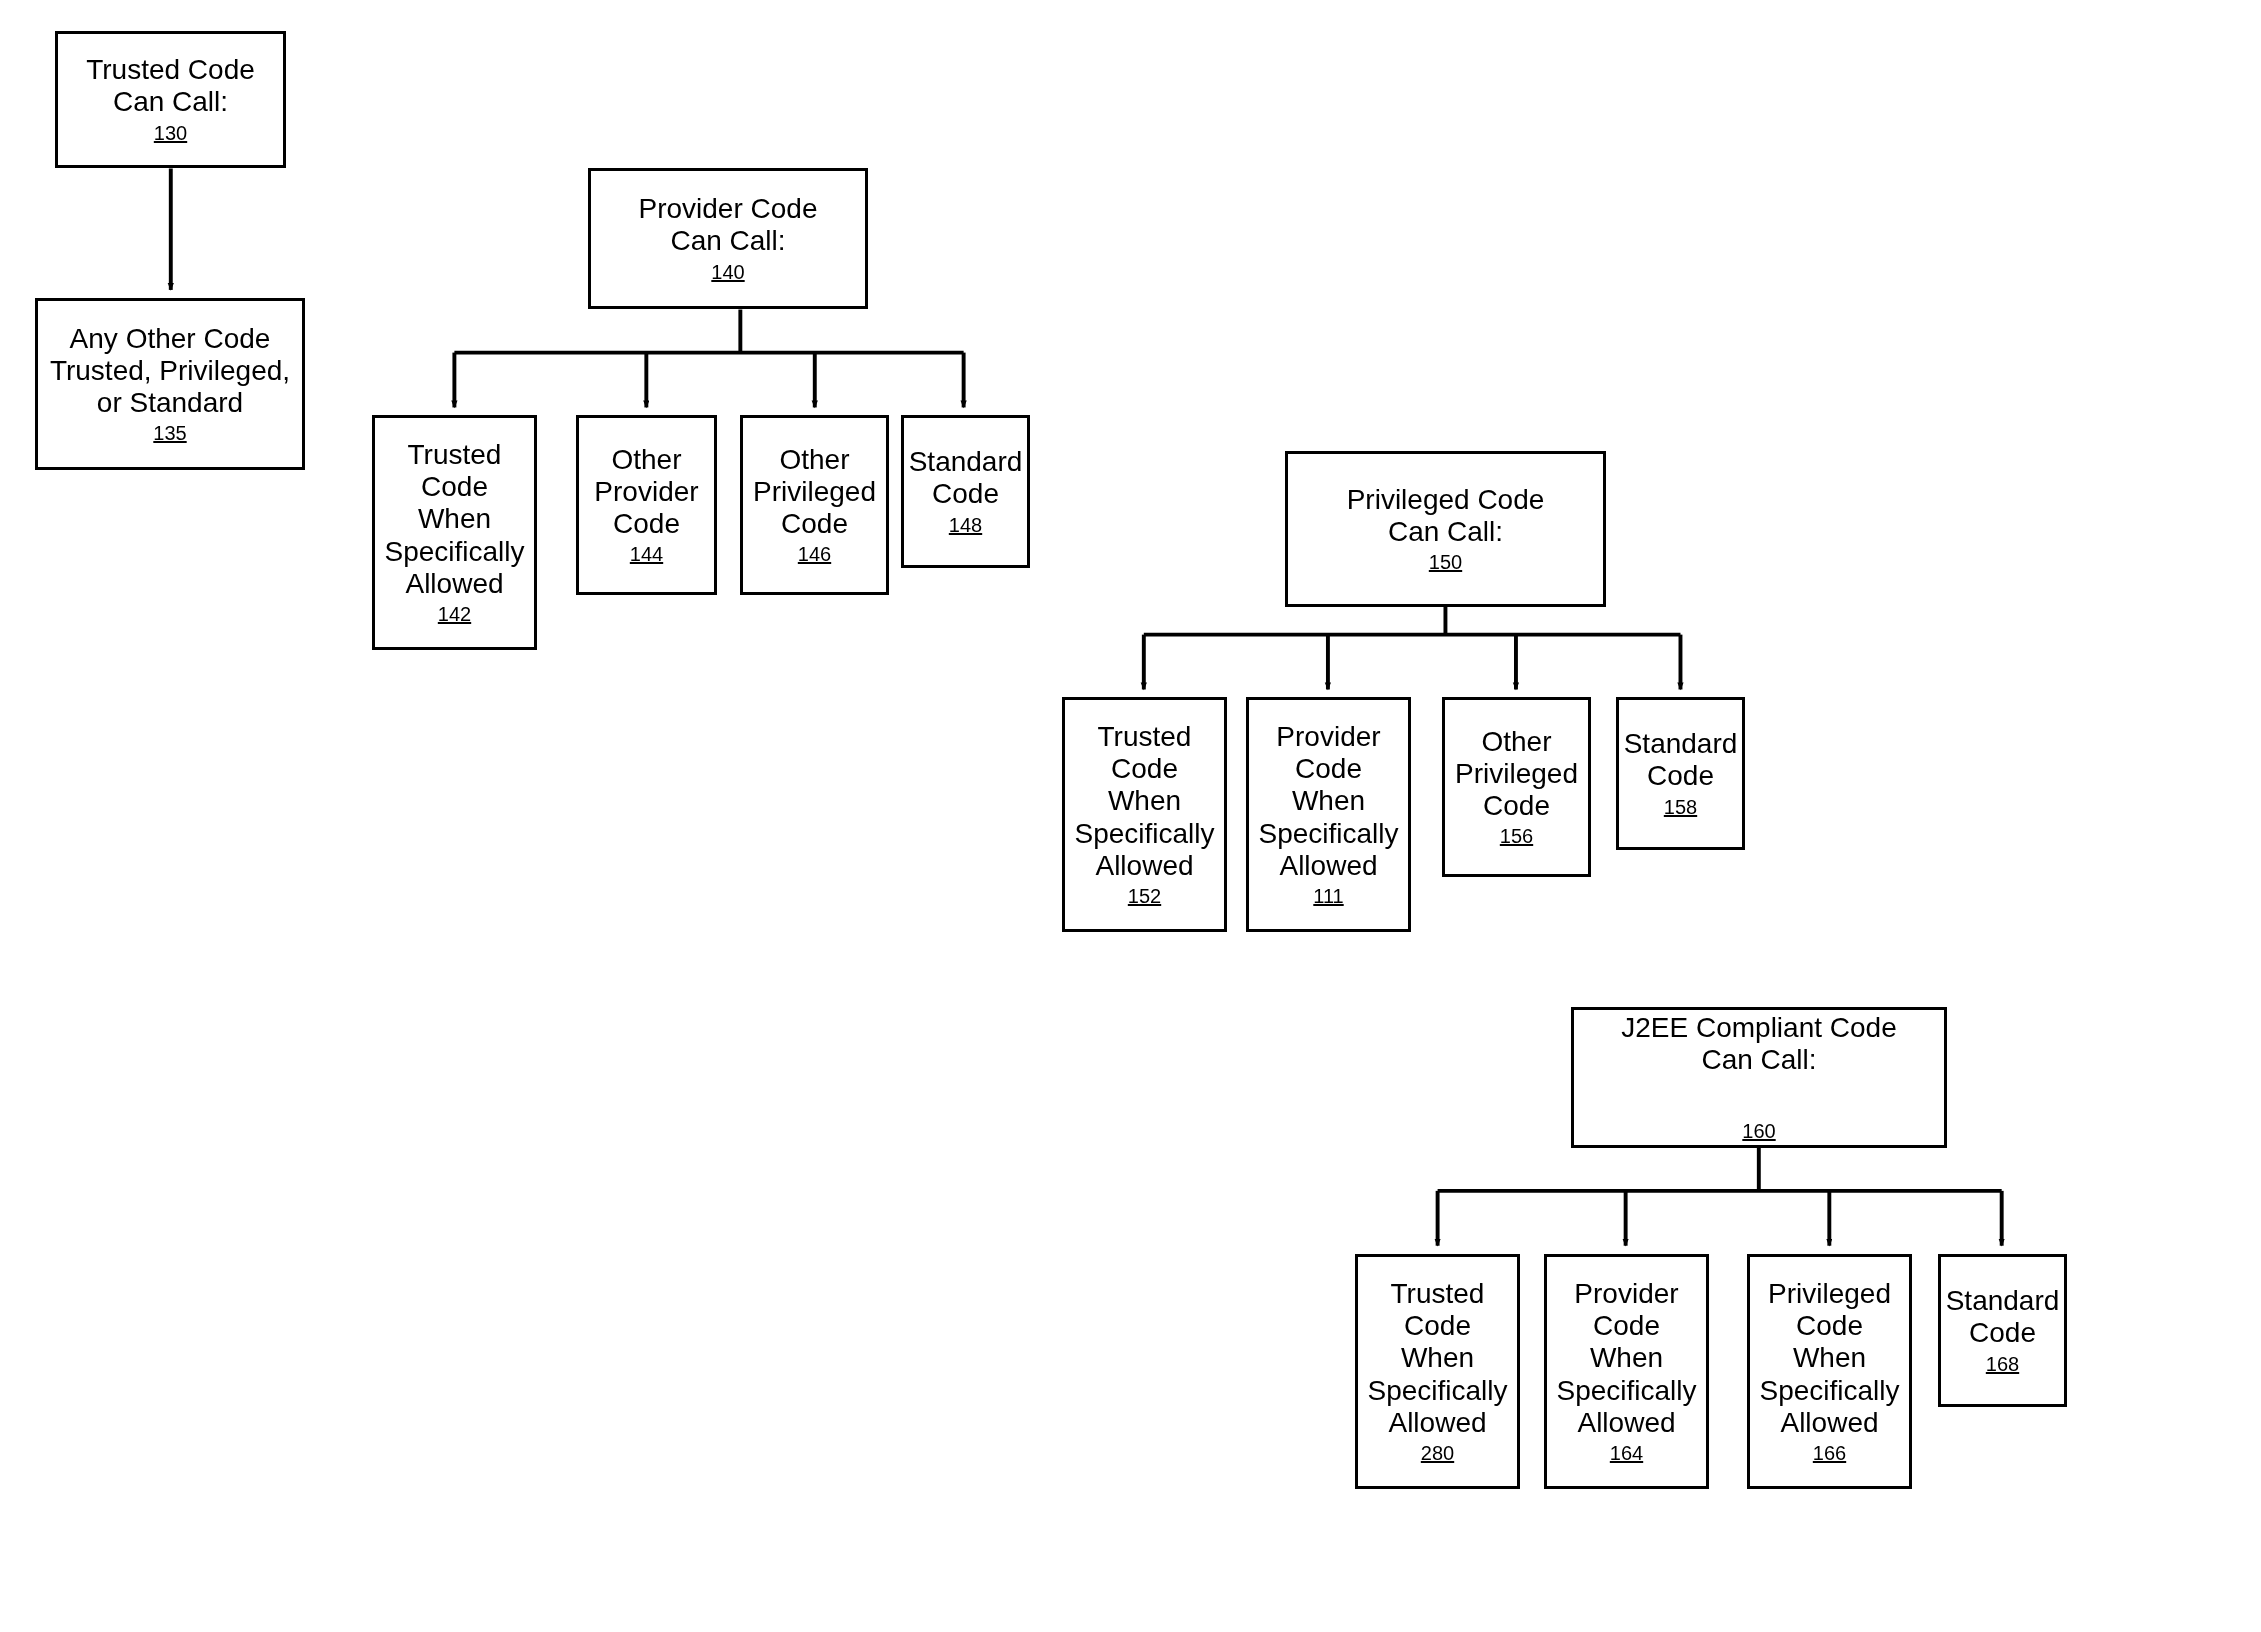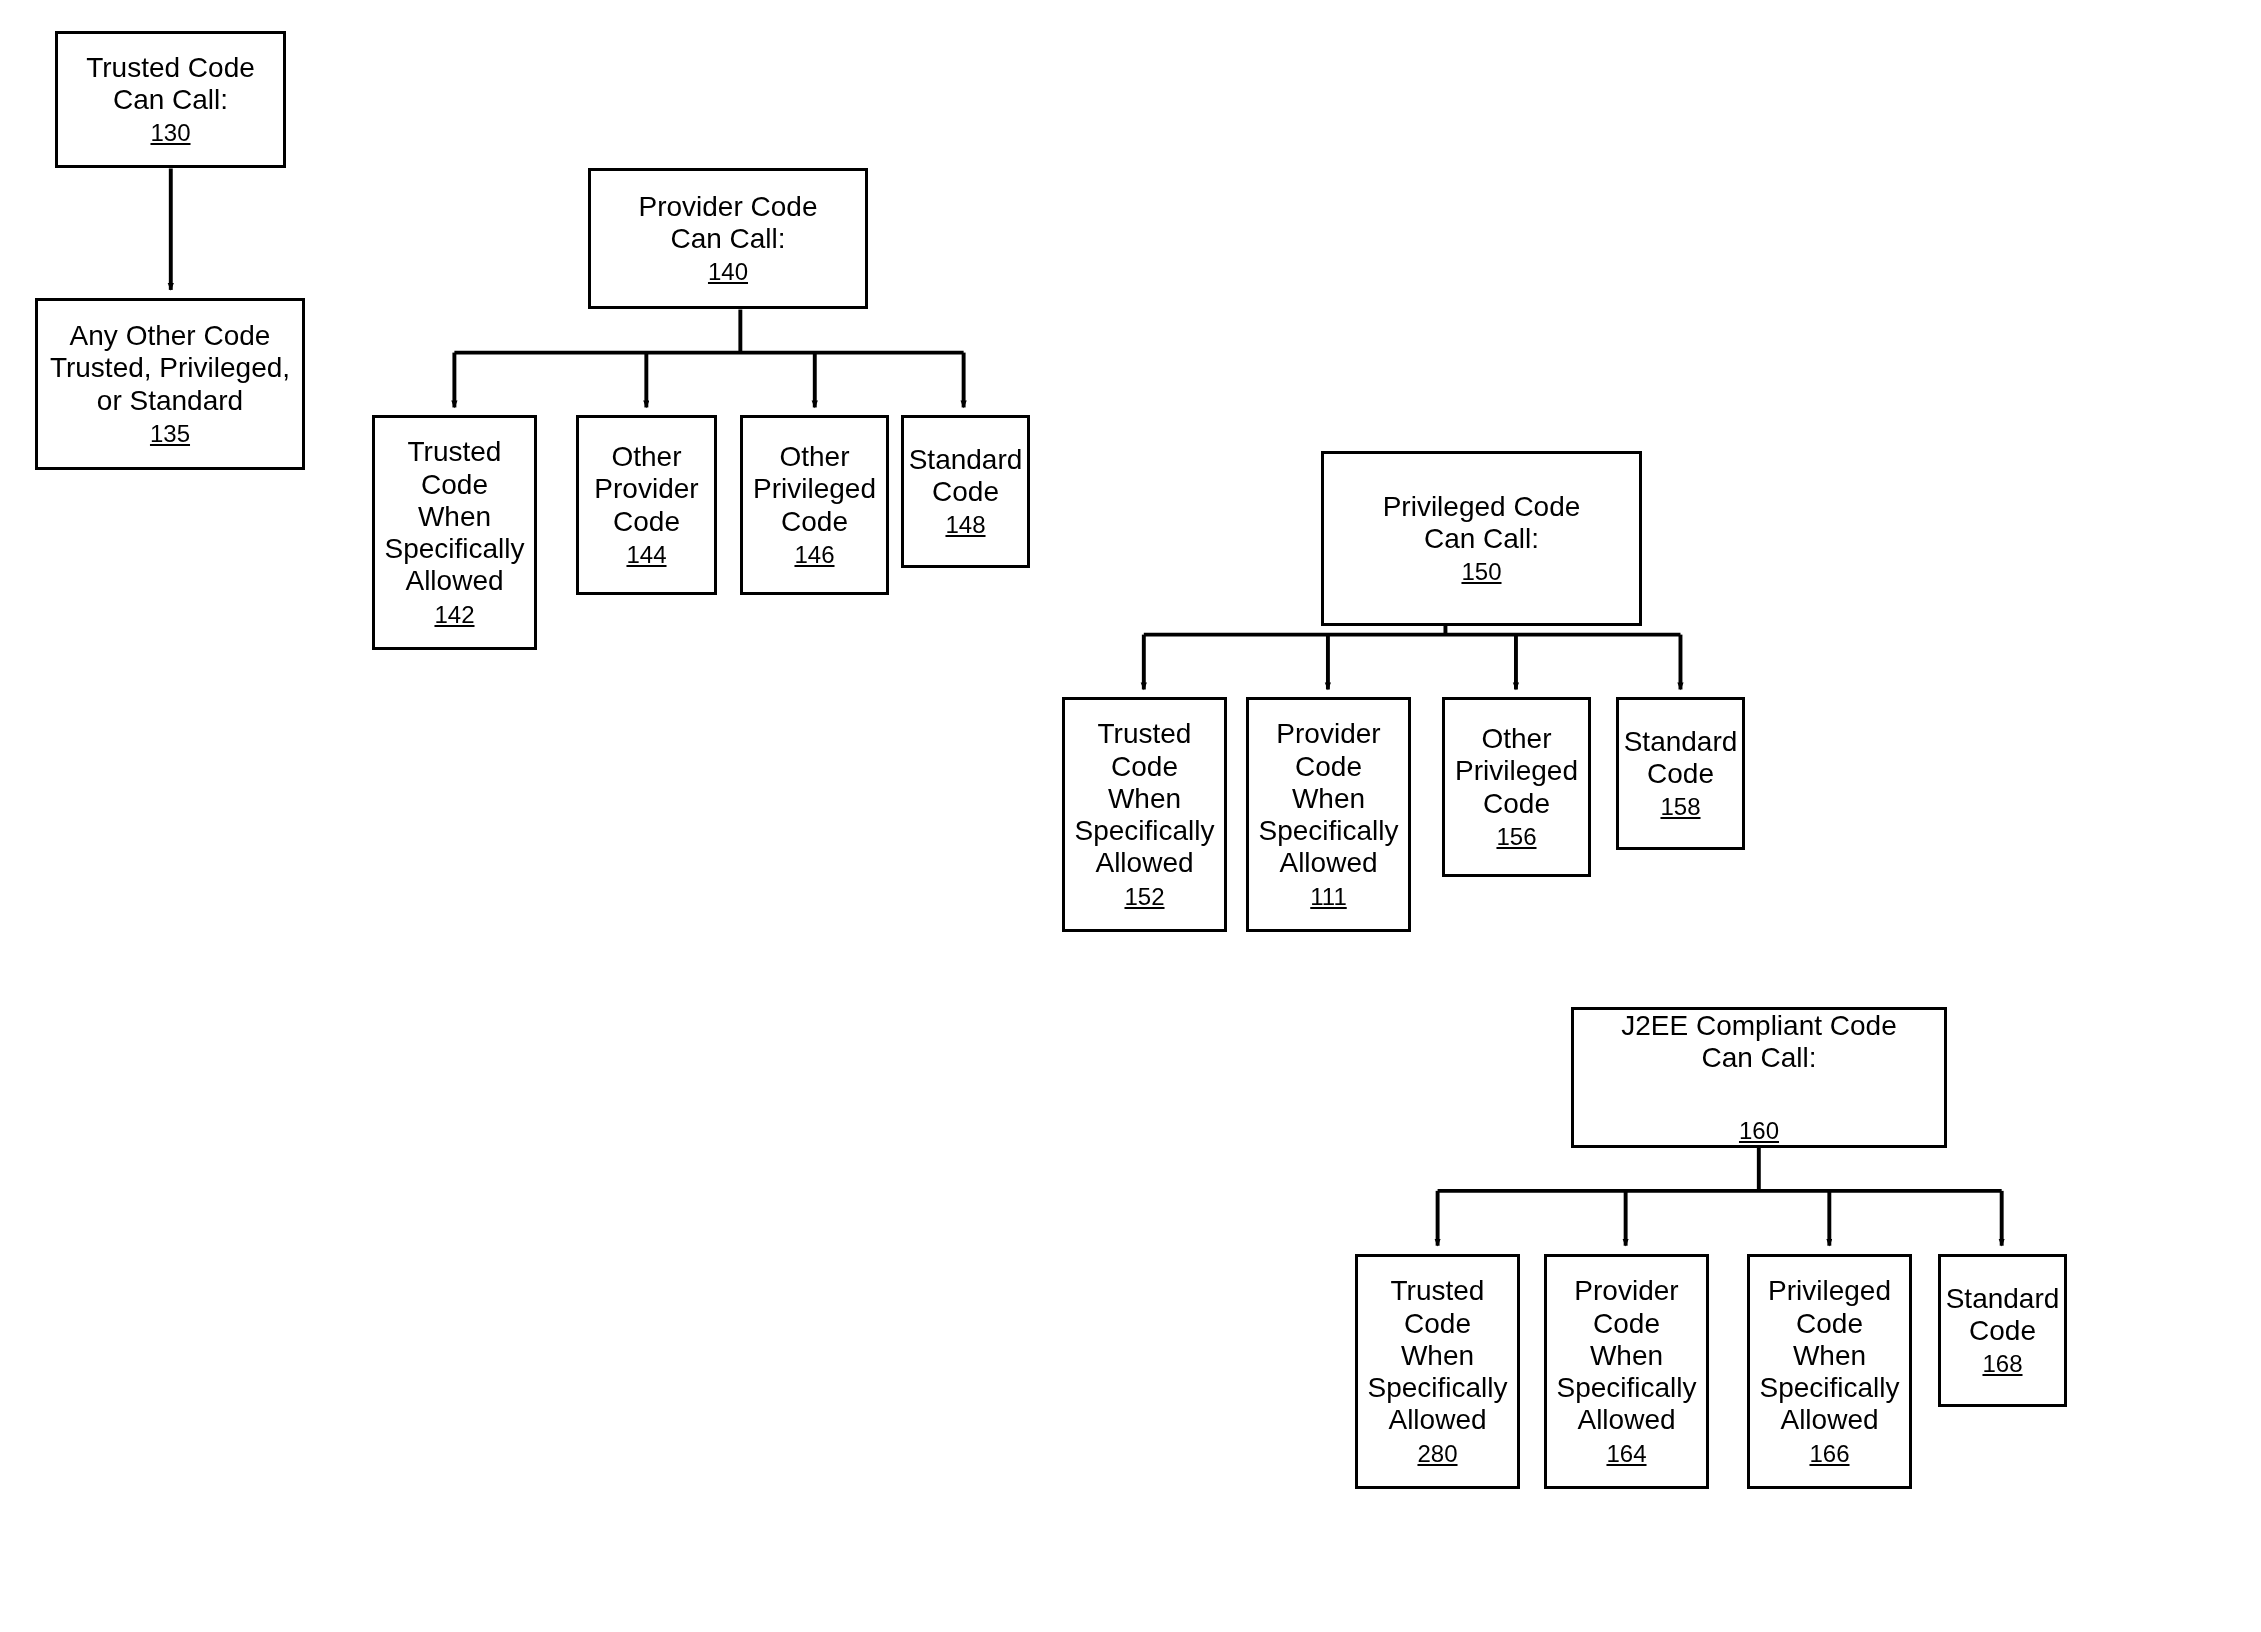--- a/index.html
+++ b/index.html
@@ -22,21 +22,21 @@
     align-items: center;
     justify-content: center;
     padding: 7.8px 6.3px;
     background: #fff;
   }
   .box .label {
     font-size: 28px;
     line-height: 1.15;
   }
   .box .ref {
-    font-size: 24px;
+    font-size: 20px;
     text-decoration: underline;
     margin-top: 3.1px;
   }
   .label, .ref { white-space: pre-line; }
   svg.connectors {
     position: absolute;
     left: 0;
     top: 0;
     width: 2261px;
     height: 1632px;
@@ -113,21 +113,21 @@
 Privileged
 Code</span>
   <span class="ref">146</span>
 </div>
 <div class="box" style="left:901px; top:415px; width:129px; height:153px;">
   <span class="label">Standard
 Code</span>
   <span class="ref">148</span>
 </div>
 
-<div class="box" style="left:1285px; top:451px; width:321px; height:175px;margin-left:36px;">
+<div class="box" style="left:1285px; top:451px; width:321px; height:156px;">
   <span class="label">Privileged Code
 Can Call:</span>
   <span class="ref">150</span>
 </div>
 <div class="box" style="left:1062px; top:697px; width:165px; height:235px;">
   <span class="label">Trusted
 Code When
 Specifically
 Allowed</span>
   <span class="ref">152</span>

